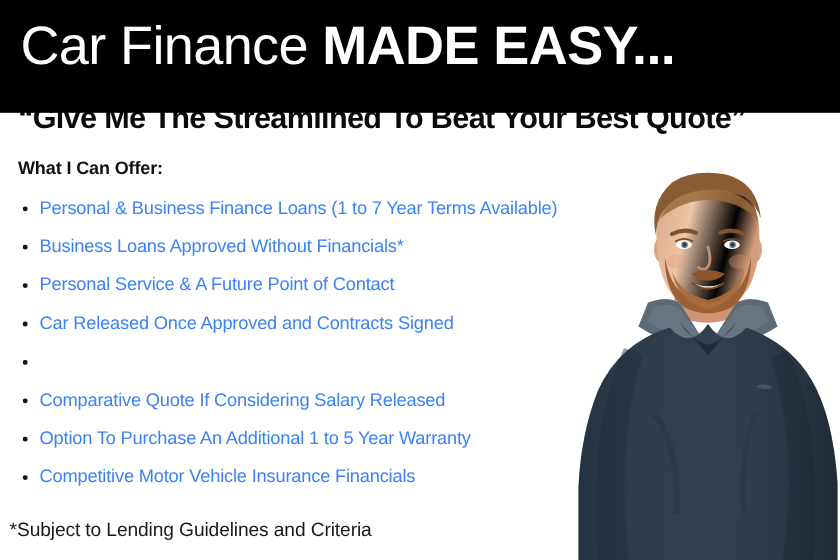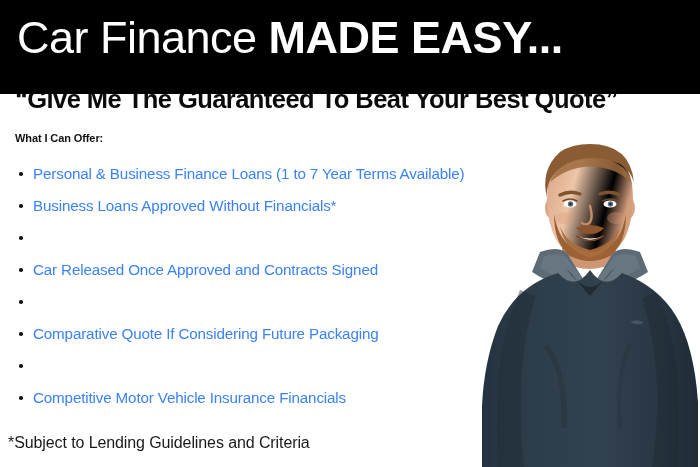--- a/index.html
+++ b/index.html
@@ -54,21 +54,21 @@
     white-space: nowrap;
     letter-spacing: -0.55px;
     z-index: 4;
   }
 
   
   .offer-heading {
     position: absolute;
     left: 15px;
     top: 132px;
-    font-size: 11px;
+    font-size: 15px;
     font-weight: 700;
     color: #111111;
     letter-spacing: -0.1px;
     z-index: 4;
   }
   .bullets {
     position: absolute;
     left: 15px;
     top: 158px;
     margin: 0;
@@ -118,32 +118,32 @@
 </style>
 </head>
 <body>
 
 <div id="ad">
 
   <div class="banner">
     <div class="banner-title"><span class="light">Car Finance </span><span class="heavy">MADE EASY...</span></div>
   </div>
 
-  <div class="headline">“Give Me The Guaranteed To Beat Your Best Quote”</div>
+  <div class="headline">“Give Me The Streamlined To Beat Your Best Quote”</div>
 
   <div class="offer-heading">What I Can Offer:</div>
 
   <ul class="bullets">
     <li><span class="dot"></span><span>Personal &amp; Business Finance Loans (1 to 7 Year Terms Available)</span></li>
     <li><span class="dot"></span><span>Business Loans Approved Without Financials*</span></li>
-    <li><span class="dot"></span></li>
+    <li><span class="dot"></span><span>Personal Service &amp; A Future Point of Contact</span></li>
     <li><span class="dot"></span><span>Car Released Once Approved and Contracts Signed</span></li>
     <li><span class="dot"></span></li>
-    <li><span class="dot"></span><span>Comparative Quote If Considering Future Packaging</span></li>
-    <li><span class="dot"></span></li>
+    <li><span class="dot"></span><span>Comparative Quote If Considering Salary Released</span></li>
+    <li><span class="dot"></span><span>Option To Purchase An Additional 1 to 5 Year Warranty</span></li>
     <li><span class="dot"></span><span>Competitive Motor Vehicle Insurance Financials</span></li>
   </ul>
 
   <div class="footnote">*Subject to Lending Guidelines and Criteria</div>
 
   <div class="portrait">
     <svg viewBox="0 0 220 327" xmlns="http://www.w3.org/2000/svg">
       <defs>
         <linearGradient id="sweaterShade" x1="0" y1="0" x2="1" y2="0">
           <stop offset="0%" stop-color="#253240"></stop>

